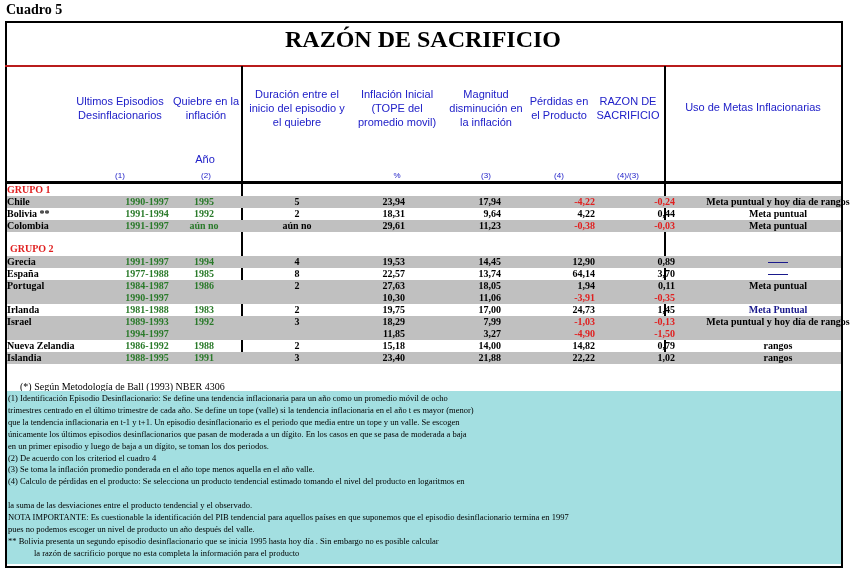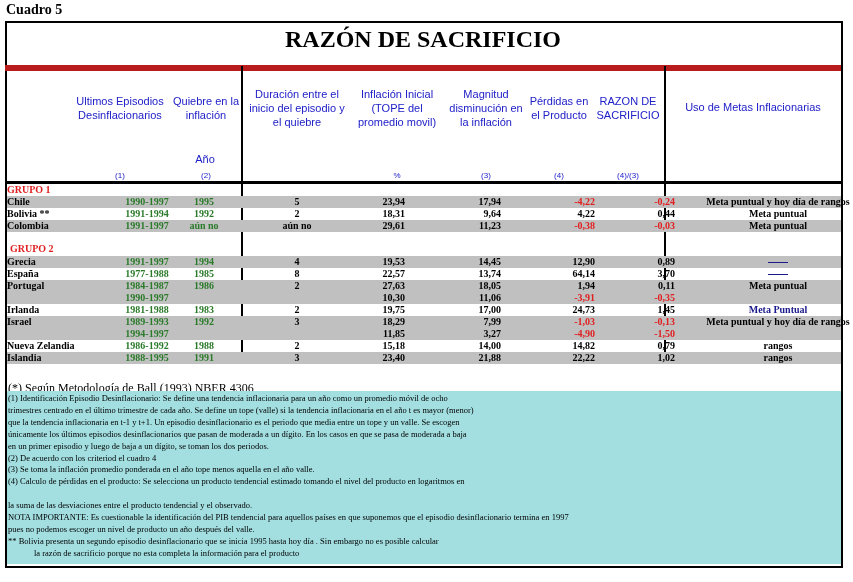--- a/index.html
+++ b/index.html
@@ -1,20 +1,20 @@
 <!DOCTYPE html>
 <html><head>
 <meta charset="utf-8">
 <style>
   html, body { margin: 0; padding: 0; background: #ffffff; }
   body { width: 853px; height: 582px; position: relative; overflow: hidden; font-family: "Liberation Serif", serif; }
   .abs { position: absolute; }
   #cuadro { left: 6px; top: 2px; font-size: 14px; font-weight: bold; color: #000; }
   #frame { left: 5px; top: 21px; width: 834px; height: 543px; border: 2px solid #000; box-sizing: content-box; }
-  #title-row { left: 5px; top: 21px; width: 836px; height: 44px; border-bottom: 6px solid #b91c1c; }
+  #title-row { left: 5px; top: 21px; width: 836px; height: 44px; border-bottom: 2px solid #b91c1c; }
   #title { left: 0; top: 5px; width: 836px; text-align: center; font-size: 24px; font-weight: bold; color: #000; }
   .vline { position: absolute; background: #000; width: 2px; }
   .hline { position: absolute; background: #000; height: 3px; }
   .hdr { position: absolute; font-family: "Liberation Sans", sans-serif; font-size: 11px; color: #2020c8; text-align: center; line-height: 14px; }
   .hdr-sub { position: absolute; font-family: "Liberation Sans", sans-serif; font-size: 8px; color: #2020c8; text-align: center; }
   .row { position: absolute; left: 7px; width: 834px; height: 12px; }
   .row.shade { background: #c0c0c0; }
   .cell { position: absolute; top: 0; font-size: 10px; font-weight: bold; line-height: 12px; white-space: nowrap; }
   .c-name { left: 0px; color: #000; }
   .c-ep { left: 90px; width: 100px; text-align: center; color: #2a7a2a; }
@@ -22,21 +22,21 @@
   .c-dur { left: 240px; width: 100px; text-align: center; color: #000; }
   .c-inf { left: 318px; width: 80px; text-align: right; color: #000; }
   .c-mag { left: 414px; width: 80px; text-align: right; color: #000; }
   .c-per { left: 508px; width: 80px; text-align: right; color: #000; }
   .c-raz { left: 588px; width: 80px; text-align: right; color: #000; }
   .c-uso { left: 660px; width: 174px; text-align: center; color: #000; padding-left: 24px; }
   .neg { color: #e02020 !important; }
   .blue { color: #1a1a8c !important; }
   .grp { position: absolute; font-size: 10px; font-weight: bold; color: #e02020; }
   .dash { display: inline-block; width: 20px; height: 1px; background: #1a1a8c; vertical-align: middle; }
-  #source { left: 8px; top: 381px; font-size: 12px; color: #000; }
+  #source { left: 8px; top: 381px; font-size: 10px; color: #000; padding-left: 12px; }
   #notes { left: 7px; top: 391px; width: 834px; height: 173px; background: #a3dfe1; text-decoration: underline; }
   .note { position: absolute; left: 1px; font-size: 8.5px; color: #000; white-space: nowrap; line-height: 10.6px; }
 </style>
 </head>
 <body>
 
 <div id="cuadro" class="abs">Cuadro 5</div>
 
 <div id="frame" class="abs"></div>
 

